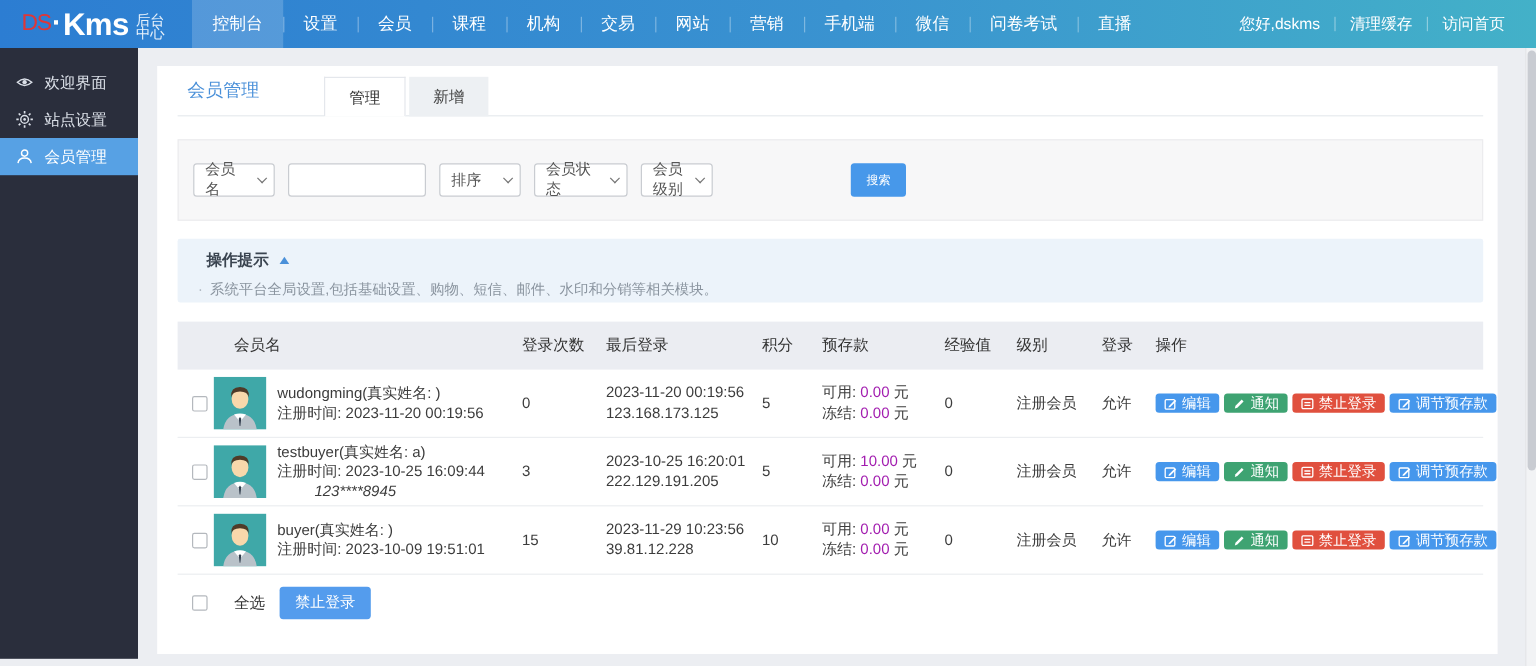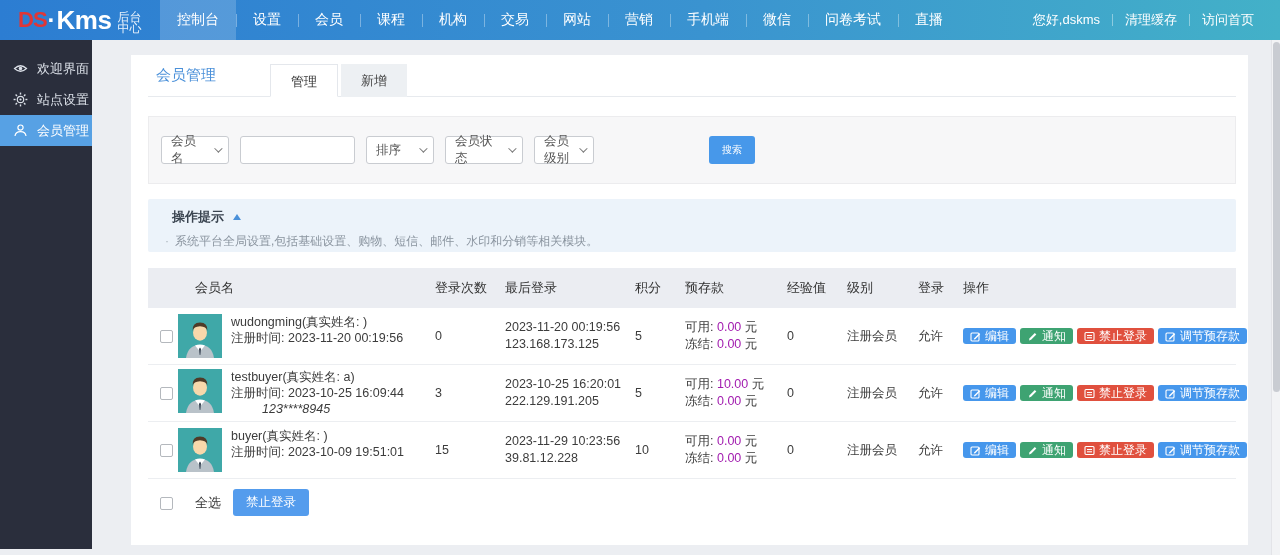--- a/index.html
+++ b/index.html
@@ -5,34 +5,34 @@
   * { margin:0; padding:0; box-sizing:border-box; }
   html,body { width:1280px; height:555px; overflow:hidden; }
   body { font-family:"Liberation Sans","DejaVu Sans",sans-serif; background:#eceef2; color:#333; }
   .app { position:relative; width:1280px; height:555px; overflow:hidden; }
 
   
   .topbar { position:absolute; top:0; left:0; width:1280px; height:40px;
     background:linear-gradient(90deg,#2c7dd2 0%, #3a93d0 55%, #43b1c8 100%);
     display:flex; align-items:stretch; color:#fff; z-index:5; }
   .logo { display:flex; align-items:center; padding:0 14px 0 18px; min-width:160px; }
-  .logo .ds { color:#e03636; font-size:22px; font-weight:700; letter-spacing:-1px; }
+  .logo .ds { color:#e03636; font-size:19px; font-weight:400; letter-spacing:-1px; }
   .logo .dot { color:#fff; font-size:24px; font-weight:800; margin:0 1px; }
   .logo .kms { color:#fff; font-size:26px; font-weight:700; letter-spacing:-0.5px; }
   .logo .suffix { margin-left:6px; margin-top:5px; font-size:12px; line-height:10.5px; color:#eaf3fb; }
   .topnav { display:flex; align-items:stretch; list-style:none; }
   .topnav li { position:relative; display:flex; align-items:center; padding:0 17px; font-size:14px; cursor:pointer; }
   .topnav li + li::before { content:""; position:absolute; left:0; top:14px; width:1px; height:13px; background:rgba(255,255,255,.35); }
   .topnav li.active { background:rgba(255,255,255,.18); }
   .top-right { margin-left:auto; display:flex; align-items:center; padding-right:14px; font-size:13px; }
   .top-right span.item { padding:0 12px; cursor:pointer; white-space:nowrap; }
   .top-right span.sep { width:1px; height:12px; background:rgba(255,255,255,.4); }
 
   
-  .sidebar { position:absolute; top:40px; left:0; width:92px; height:509px; background:#2a2e3c; padding-top:13px; z-index:4; }
+  .sidebar { position:absolute; top:40px; left:0; width:115px; height:509px; background:#2a2e3c; padding-top:13px; z-index:4; }
   .side-item { height:31px; display:flex; align-items:center; padding-left:13px; color:#dbe0e8; font-size:13px; cursor:pointer; }
   .side-item .ic { width:15px; height:15px; margin-right:9px; display:inline-flex; }
   .side-item.active { background:#57a1e4; color:#fff; }
 
   
   .main { position:absolute; top:40px; left:115px; width:1157px; height:515px; background:#eceef2; }
   .card { margin:15px 0 0 16px; width:1117px; height:490px; background:#fff; padding:0 12px 0 17px; }
 
   .card-head { height:42px; display:flex; align-items:flex-end; border-bottom:1px solid #e7eaee; padding-left:8px; }
   .page-title { color:#4a90d9; font-size:15px; align-self:center; margin-right:54px; }
@@ -60,21 +60,21 @@
   .table { margin-top:16px; }
   .t-grid { display:grid; grid-template-columns:30px 247px 70px 130px 50px 102px 60px 71px 45px 1fr; align-items:center; }
   .t-head { background:#ebedf2; height:40px; font-size:13px; color:#333; }
   .t-head > div { padding-left:10px; }
   .t-head .h-member { padding-left:17px; }
   .t-head .h-check { padding-left:0; }
   .t-row { height:57px; border-bottom:1px solid #eceef1; font-size:12.5px; color:#3c3c3c; }
   .t-row > div { padding-left:10px; }
   .cell-check { padding-left:12px !important; }
   .cb { appearance:none; -webkit-appearance:none; width:13px; height:13px; border:1px solid #b4b8bd; border-radius:2px; background:#fff; cursor:pointer; vertical-align:middle; }
-  .member-cell { display:flex; padding-left:0 !important; }
+  .member-cell { display:flex; align-items:center; padding-left:0 !important; }
   .avatar { width:44px; height:44px; flex:0 0 44px; margin-right:9px; }
   .member-text { line-height:16px; }
   .member-text .phone { padding-left:31px;font-style:italic; }
   .member-text .phone:empty { display:none; }
   .two-line { line-height:17px; }
   .money .red { color:#a21caf; }
   .money { line-height:17px; }
   .actions { display:flex; gap:4px; }
   .abtn { display:inline-flex; align-items:center; gap:4px; height:16px; padding:0 7px; border:none; border-radius:3px; color:#fff; font-size:12px; cursor:pointer; white-space:nowrap; font-family:inherit; }
   .abtn.blue { background:#4697ec; } .abtn.green { background:#3ea372; } .abtn.red { background:#e0503e; }

